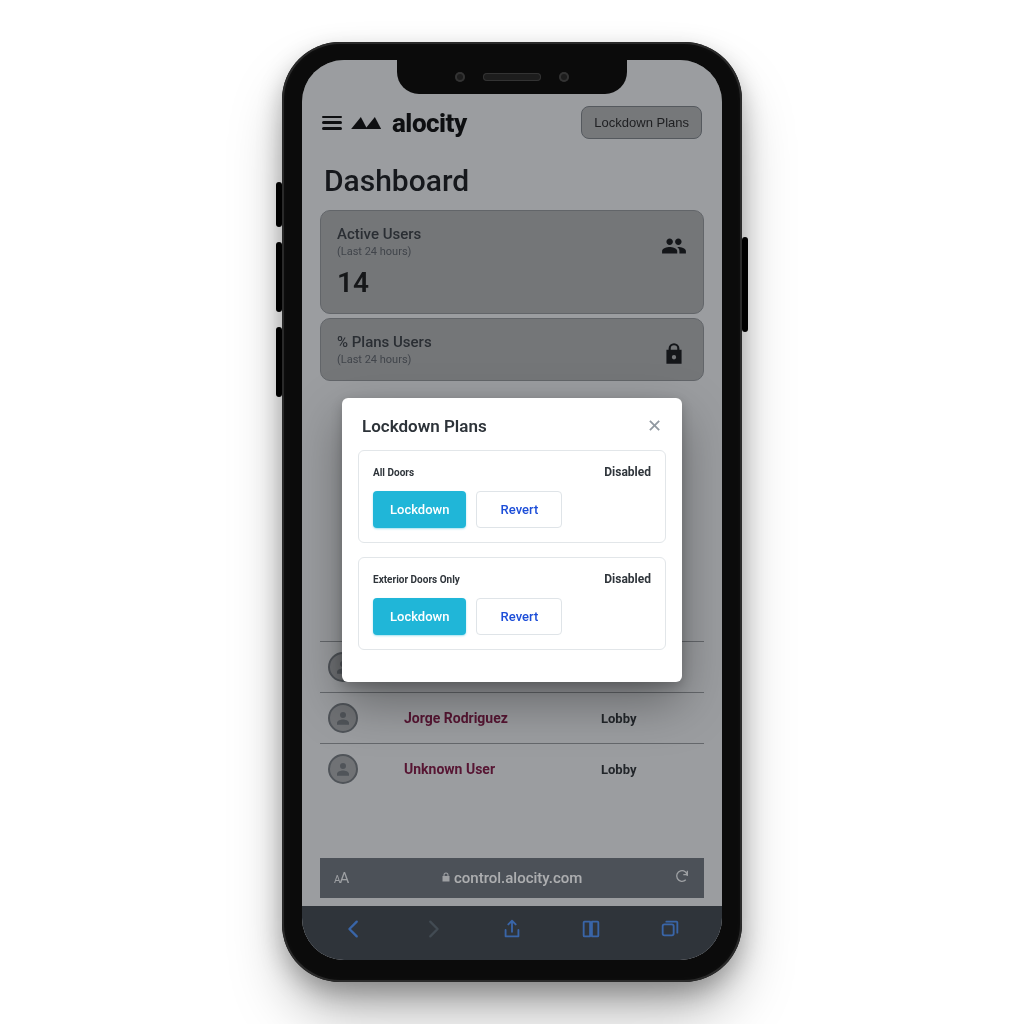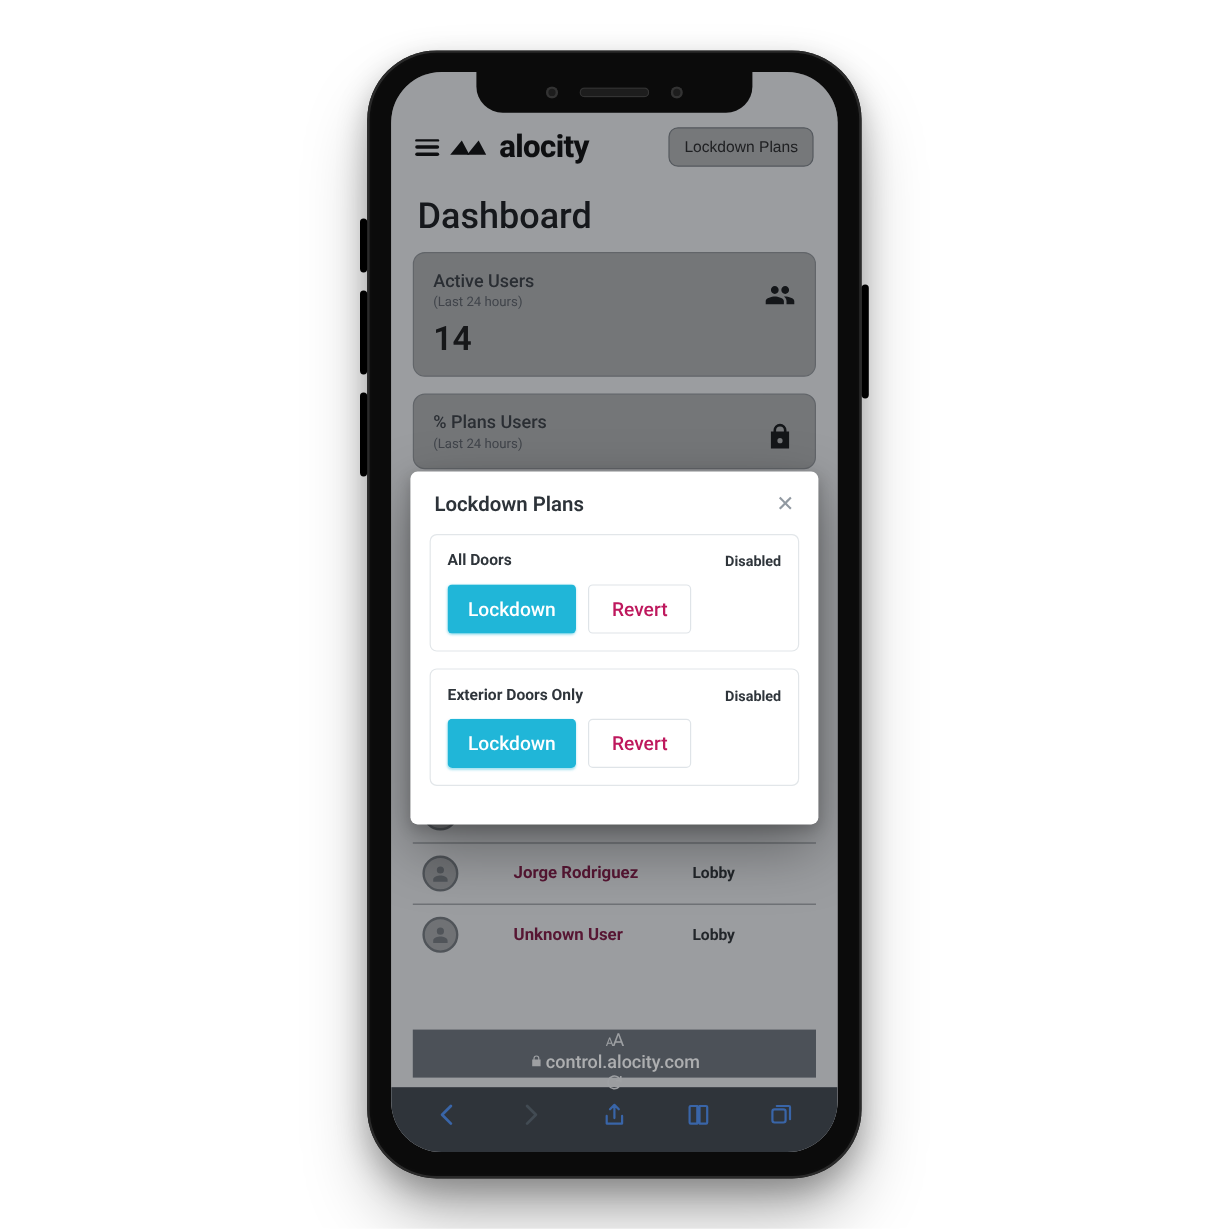--- a/index.html
+++ b/index.html
@@ -9,21 +9,21 @@
     background: #fff;
     font-family: -apple-system, BlinkMacSystemFont, "Segoe UI", Roboto, "Helvetica Neue", Arial, sans-serif;
     display: flex;
     align-items: center;
     justify-content: center;
     overflow: hidden;
   }
 
   
   .phone {
-    width: 412px;
+    width: 460px;
     height: 940px;
     background: #0b0b0b;
     border-radius: 58px;
     padding: 18px 20px 22px 20px;
     position: relative;
     box-shadow:
       0 35px 60px -10px rgba(0,0,0,.35),
       0 10px 25px rgba(0,0,0,.25),
       inset 0 0 0 2px #2a2a2a,
       inset 0 0 8px rgba(255,255,255,.05);
@@ -117,21 +117,21 @@
     font-weight: 500;
     color: #1f2328;
     margin: 14px 4px 12px;
   }
 
   .card {
     background: #e9ebed;
     border: 1.5px solid #c2c8cd;
     border-radius: 10px;
     padding: 14px 16px 14px 16px;
-    margin-bottom: 14px;
+    margin-bottom: 4px;
     position: relative;
   }
   .card .label {
     font-size: 15px; color: #4b525a; font-weight: 500;
   }
   .card .sub {
     font-size: 11px; color: #7a828b; margin-top: 2px;
   }
   .card .val {
     font-size: 28px; font-weight: 600; color: #222; margin-top: 8px;
@@ -184,50 +184,49 @@
   .plan {
     border: 1px solid #e2e6e9;
     border-radius: 6px;
     padding: 14px 14px 14px 14px;
     margin-bottom: 14px;
   }
   .plan-head {
     display: flex; justify-content: space-between; align-items: center;
     margin-bottom: 12px;
   }
-  .plan-head .pname { font-size: 13px; font-weight: 700; color: #2f353b; }
+  .plan-head .pname { font-size: 10px; font-weight: 700; color: #2f353b; }
   .plan-head .pstatus { font-size: 12px; font-weight: 700; color: #2f353b; }
   .plan-actions { display: flex; gap: 10px; }
   .btn {
     padding: 10px 16px;
     border-radius: 4px;
-    font-size: 16px;
+    font-size: 13px;
     font-weight: 500;
     min-width: 86px;
     text-align: center;
     border: 1px solid transparent;
   }
   .btn.primary { background: #20b6d8; color: #fff; box-shadow: 0 1px 2px rgba(32,182,216,.4); }
-  .btn.ghost { background: #fff; color: #be185d; border: 1px solid #dfe4e8; }
+  .btn.ghost { background: #fff; color: #1d4ed8; border: 1px solid #dfe4e8; }
 
   
   .safari {
     position: absolute;
     left: 0; right: 0; bottom: 0;
     z-index: 5;
   }
   .url-bar {
     background: #6a7179;
     border-radius: 0;
     margin: 0 18px 8px 18px;
     height: 40px;
     display: flex; align-items: center; justify-content: space-between;
     padding: 0 14px;
     color: #fff;
-    flex-direction: column;
   }
   .url-bar .aA { font-size: 13px; color: #e8eaec; letter-spacing: -1px; }
   .url-bar .center { display: flex; align-items: center; gap: 2px; font-size: 15px; color: #fff; font-weight: 500;}
   .url-bar .center .lock svg { width: 12px; height: 12px; fill: #e8eaec; }
   .url-bar .refresh svg { width: 16px; height: 16px; stroke: #e8eaec; fill: none; stroke-width: 2; }
 
   .nav-bar {
     background: #3e444b;
     height: 54px;
     display: flex; align-items: center; justify-content: space-around;

